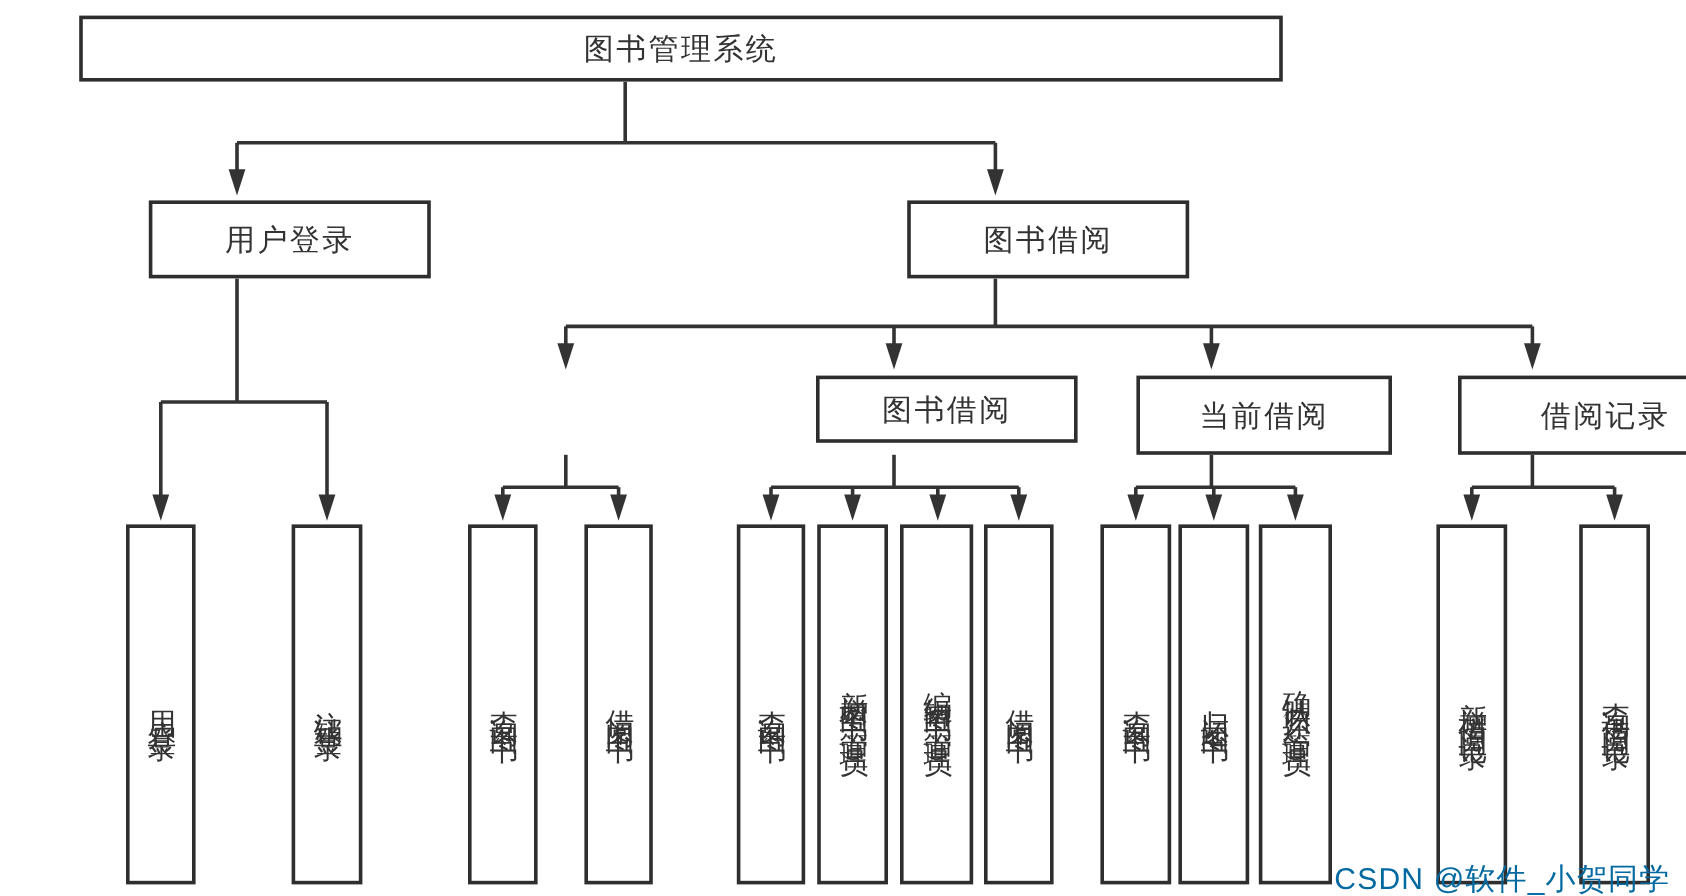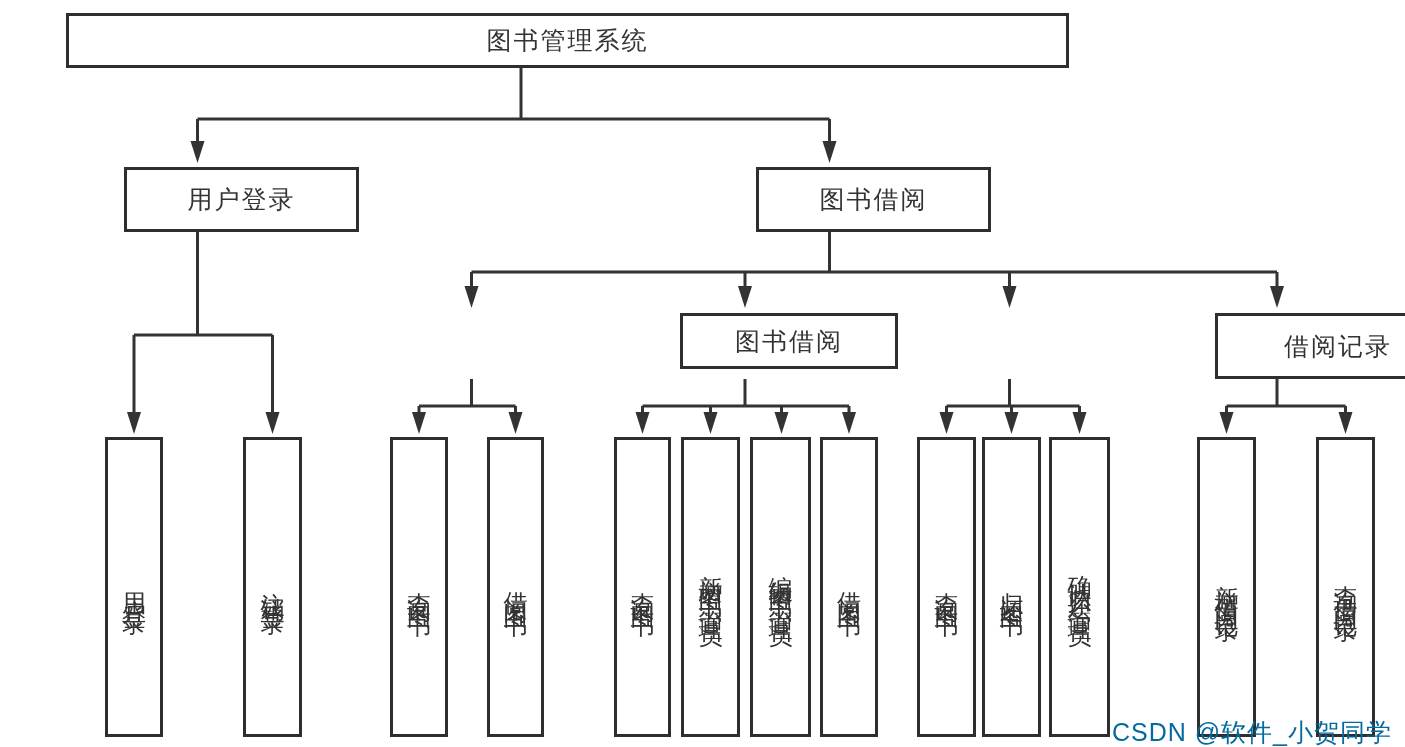--- a/index.html
+++ b/index.html
@@ -129,20 +129,23 @@
   <div class="box hbox" style="left:80px;top:167px;width:235px;height:65px">
     <span>用户登录</span>
   </div>
   <div class="box hbox" style="left:712px;top:167px;width:235px;height:65px">
     <span>图书借阅</span>
   </div>
 
   <div class="box hbox" style="left:636px;top:313px;width:218px;height:56px">
     <span>图书借阅</span>
   </div>
+  <div class="box hbox" style="left:903px;top:313px;width:213px;height:66px">
+    <span>当前借阅</span>
+  </div>
   <div class="box hbox" style="left:1171px;top:313px;width:246px;height:66px">
     <span>借阅记录</span>
   </div>
 
   <div class="box vbox" style="left:105px;top:437px;width:58px;height:300px">
     <span>用户登录</span>
   </div>
   <div class="box vbox" style="left:243px;top:437px;width:59px;height:300px">
     <span>注销登录</span>
   </div>

